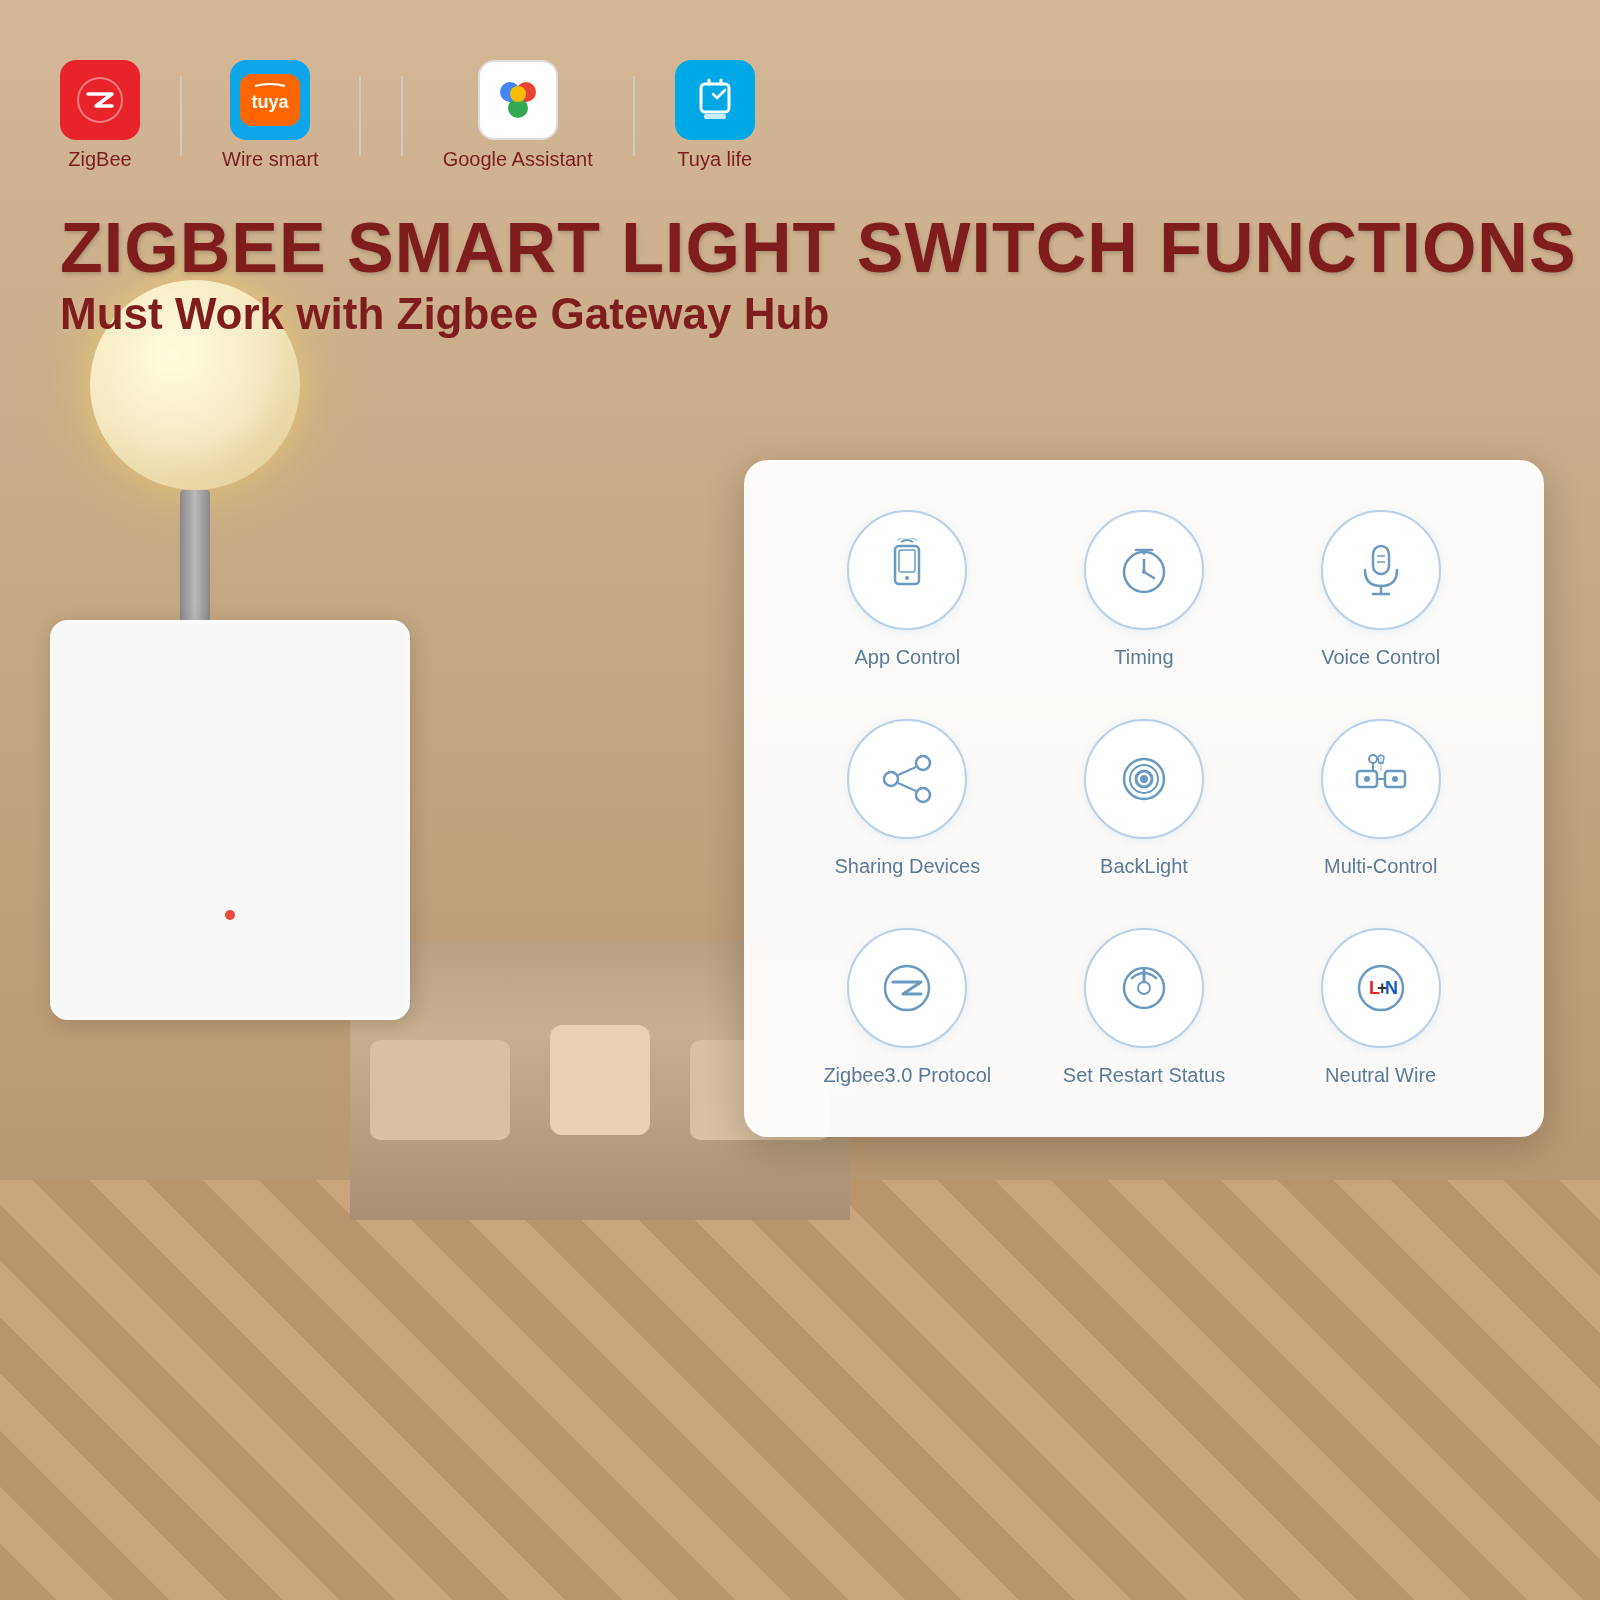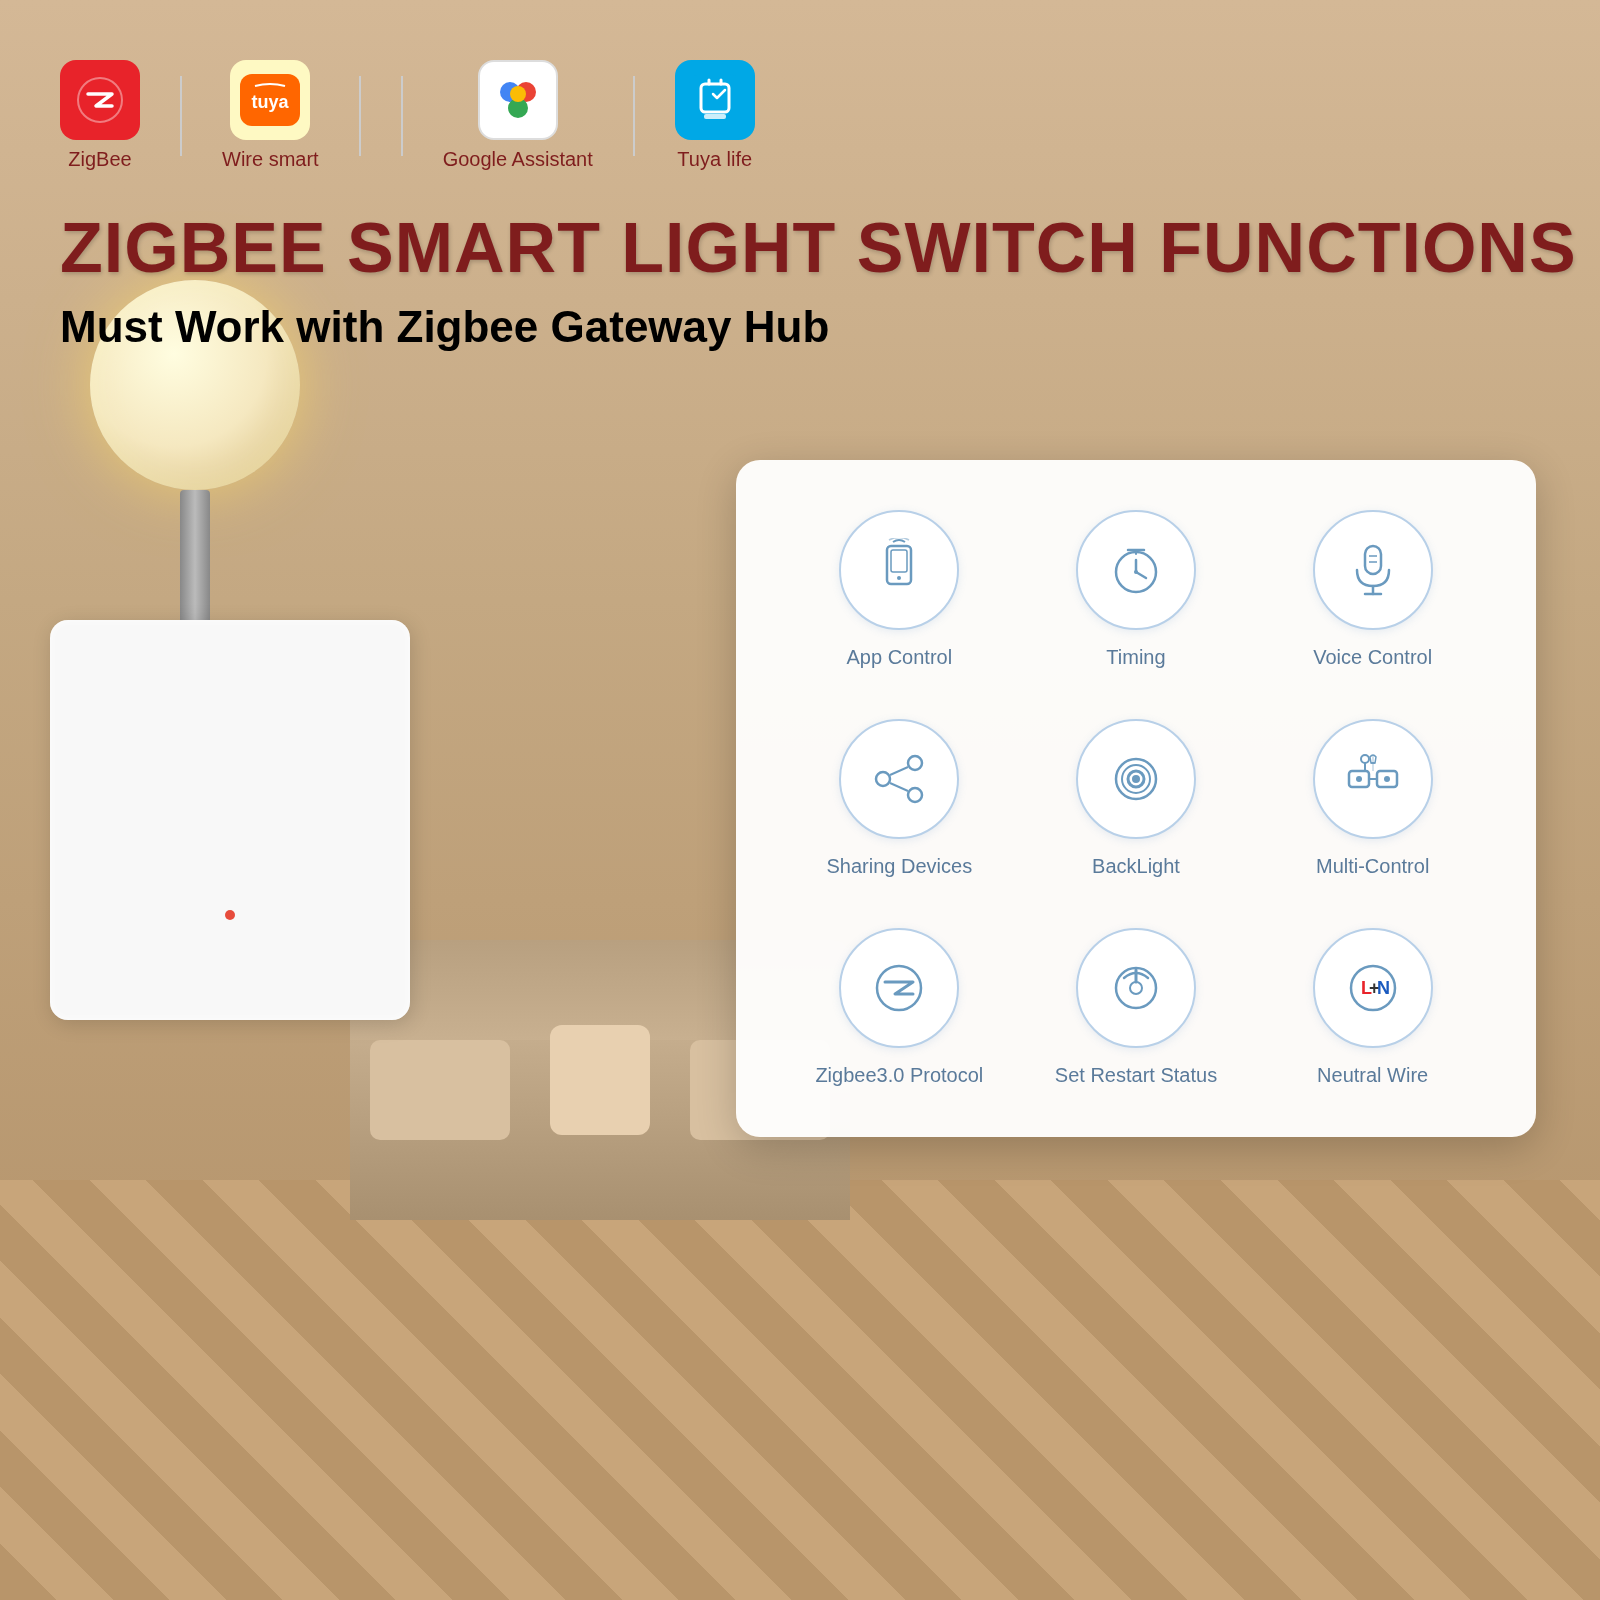--- a/index.html
+++ b/index.html
@@ -150,29 +150,29 @@
       font-weight: 900;
       color: #7f1d1d;
       text-shadow: 1px 2px 4px rgba(0,0,0,0.2);
       letter-spacing: 1px;
       line-height: 1.1;
     }
 
     .title-h2 {
       font-size: 44px;
       font-weight: 700;
-      color: #000000;
-      margin-top: 15px;
+      color: #7f1d1d;
+      margin-top: 2px;
     }
 
     
     .features-card {
       position: absolute;
       top: 460px;
-      right: 64px;
+      right: 56px;
       width: 800px;
       background: rgba(255,255,255,0.95);
       border-radius: 24px;
       padding: 50px 60px;
       box-shadow: 0 10px 40px rgba(0,0,0,0.2);
       z-index: 10;
     }
 
     .features-grid {
       display: grid;
@@ -298,21 +298,21 @@
         <path d="M14 20 L38 20 L22 32 L38 32" stroke="white" stroke-width="3.5" fill="none" stroke-linecap="round" stroke-linejoin="round"></path>
         <circle cx="26" cy="26" r="22" fill="none" stroke="white" stroke-width="2" opacity="0.4"></circle>
       </svg>
     </div>
     <span class="brand-label">ZigBee</span>
   </div>
 
   <div class="divider-v"></div>
 
   <div class="brand-item">
-    <div class="brand-icon" style="background:#fef9c3; border-radius:16px;">
+    <div class="brand-icon" style="background:#0ea5e9; border-radius:16px;">
       <svg width="60" height="52" viewBox="0 0 60 52">
         <rect width="60" height="52" rx="12" fill="#ff6600"></rect>
         <text x="30" y="34" text-anchor="middle" fill="white" font-size="18" font-weight="bold" font-family="Arial">tuya</text>
         <path d="M15 12 Q30 8 45 12" stroke="white" stroke-width="2" fill="none"></path>
       </svg>
     </div>
     <span class="brand-label">Wire smart</span>
   </div>
 
   <div class="divider-v"></div>

